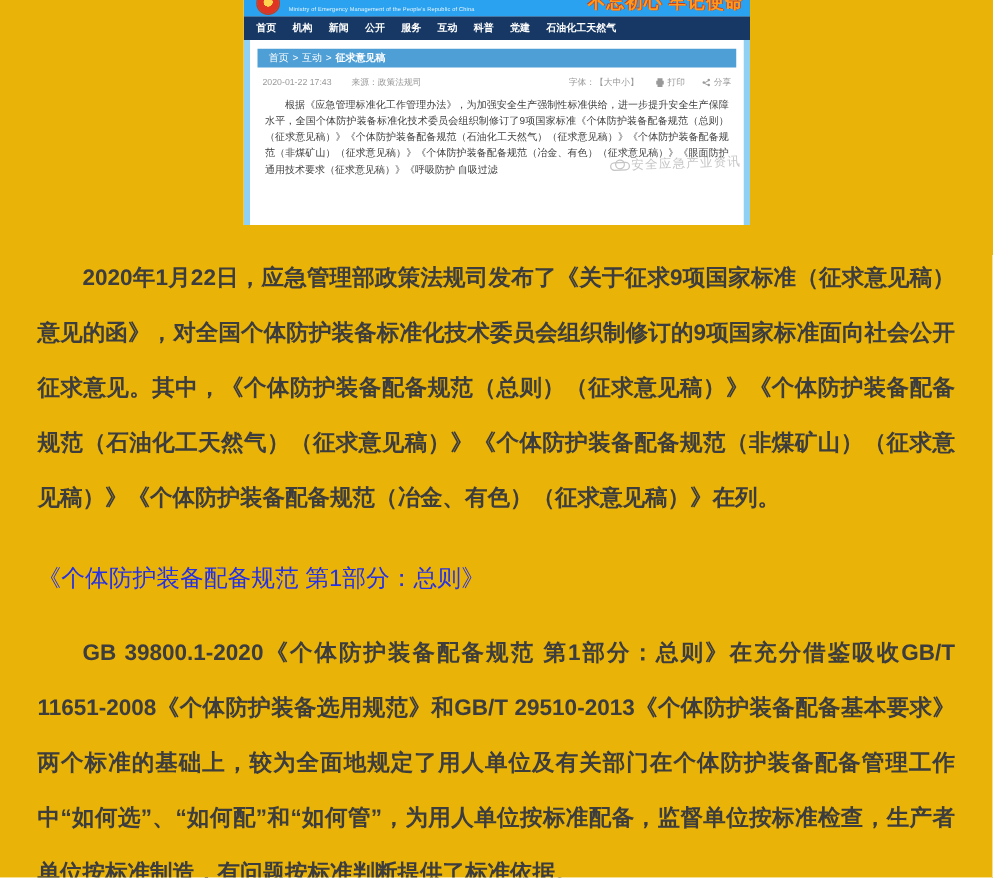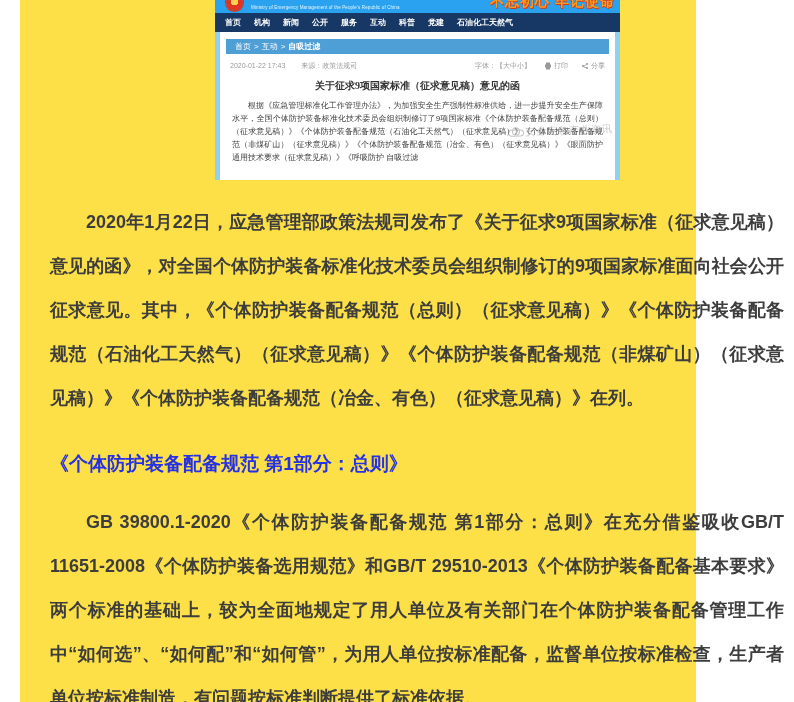--- a/index.html
+++ b/index.html
@@ -1,19 +1,19 @@
 <!DOCTYPE html>
 <html><head>
 <meta charset="utf-8">
 <style>
   * { margin:0; padding:0; box-sizing:border-box; }
   html,body { width:794px; height:702px; background:#ffffff; overflow:hidden;
               font-family:"Liberation Sans", sans-serif; }
 
-  .page { position:relative; width:676px; height:702px; background:#fde047;margin-left:20px; }
+  .page { position:relative; width:794px; height:702px; background:#eab308; }
 
   
   .shot { position:absolute; left:195px; top:0; width:405px; height:180px;
           overflow:hidden; background:#fff; font-family:"Liberation Sans", sans-serif; }
 
   .shot-header { position:relative; height:13px; background:#2aa2ef; overflow:hidden; }
   .emblem { position:absolute; left:11px; top:-6px; width:17px; height:17px; border-radius:50%;
             background:radial-gradient(circle at 50% 45%, #ffd34d 0 28%, #e03522 30% 72%, #b9231a 74%);
             box-shadow:0 0 0 1px #c93a16; }
   .en-title-wrap { position:absolute; left:36px; top:3px; white-space:nowrap;
@@ -55,21 +55,21 @@
   .wm-cloud:before { content:""; position:absolute; left:0; bottom:0; width:14px; height:5px;
                      border:1px solid #666; border-radius:4px; }
   .wm-cloud:after { content:""; position:absolute; left:4px; top:-1px; width:6px; height:6px;
                     border:1px solid #666; border-radius:50%; }
 
   
   .main { position:absolute; left:0; top:180px; width:794px; padding:0 30px;
           color:#3d3d3d; }
   .main p { font-size:18px; line-height:44px; text-indent:2em; text-align:justify;font-weight:bold; }
   .p1 { margin-top:20px; }
-  .h2 { margin-top:30px; font-size:19px; line-height:28px; font-weight:bold; color:#2531e5; }
+  .h2 { margin-top:30px; font-size:19px; line-height:28px; font-weight:normal; color:#2531e5; }
   .p2 { margin-top:22px; line-height:40px; }
 </style>
 </head>
 <body>
 
 <div class="page">
 
   <div class="shot">
 
     <div class="shot-header">
@@ -88,21 +88,21 @@
       <span>服务</span>
       <span>互动</span>
       <span>科普</span>
       <span>党建</span>
       <span>石油化工天然气</span>
     </div>
 
     <div class="shot-frame">
 
       <div class="crumb">
-        <span>首页</span><span class="sep">&gt;</span><span>互动</span><span class="sep">&gt;</span><b>自吸过滤</b>
+        <span>首页</span><span class="sep">&gt;</span><span>互动</span><span class="sep">&gt;</span><b>征求意见稿</b>
       </div>
 
       <div class="meta">
         <div class="meta-left">
           <span>2020-01-22 17:43</span>
           <span>来源：政策法规司</span>
         </div>
         <div class="meta-right">
           <span>字体：【大中小】</span>
           <span class="grp">
@@ -113,21 +113,20 @@
           </span>
           <span class="grp">
             <svg viewBox="0 0 16 16">
                 <path d="M12 2a2 2 0 110 4 2 2 0 010-4zM4 6a2 2 0 110 4 2 2 0 010-4zM12 10a2 2 0 110 4 2 2 0 010-4zM5.5 7.4l5-2.6.6 1.2-5 2.6zM5.5 8.6l5 2.6-.6 1.2-5-2.6z"></path>
               </svg>
             <span>分享</span>
           </span>
         </div>
       </div>
 
-      <h1 class="shot-title">关于征求9项国家标准（征求意见稿）意见的函</h1>
 
       <p class="shot-body">根据《应急管理标准化工作管理办法》，为加强安全生产强制性标准供给，进一步提升安全生产保障水平，全国个体防护装备标准化技术委员会组织制修订了9项国家标准《个体防护装备配备规范（总则）（征求意见稿）》《个体防护装备配备规范（石油化工天然气）（征求意见稿）》《个体防护装备配备规范（非煤矿山）（征求意见稿）》《个体防护装备配备规范（冶金、有色）（征求意见稿）》《眼面防护通用技术要求（征求意见稿）》《呼吸防护 自吸过滤</p>
 
       <div class="watermark">
         <span class="wm-cloud"></span>
         <span>安全应急产业资讯</span>
       </div>
 
     </div>
   </div>

